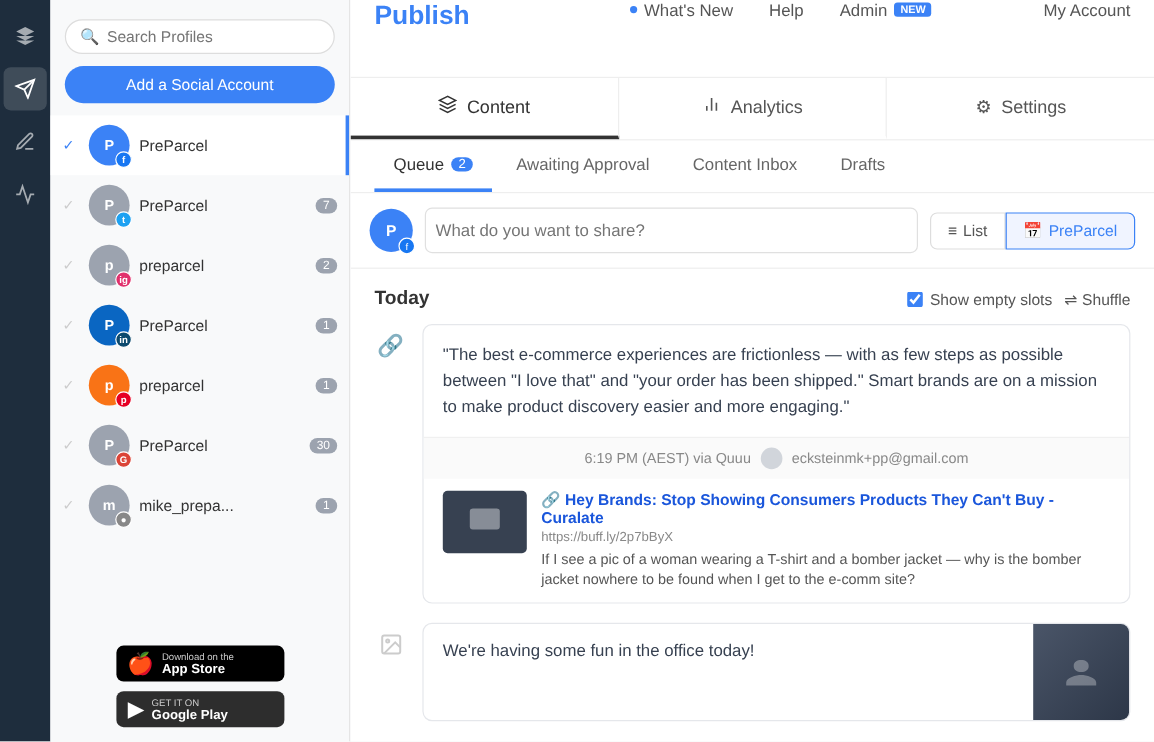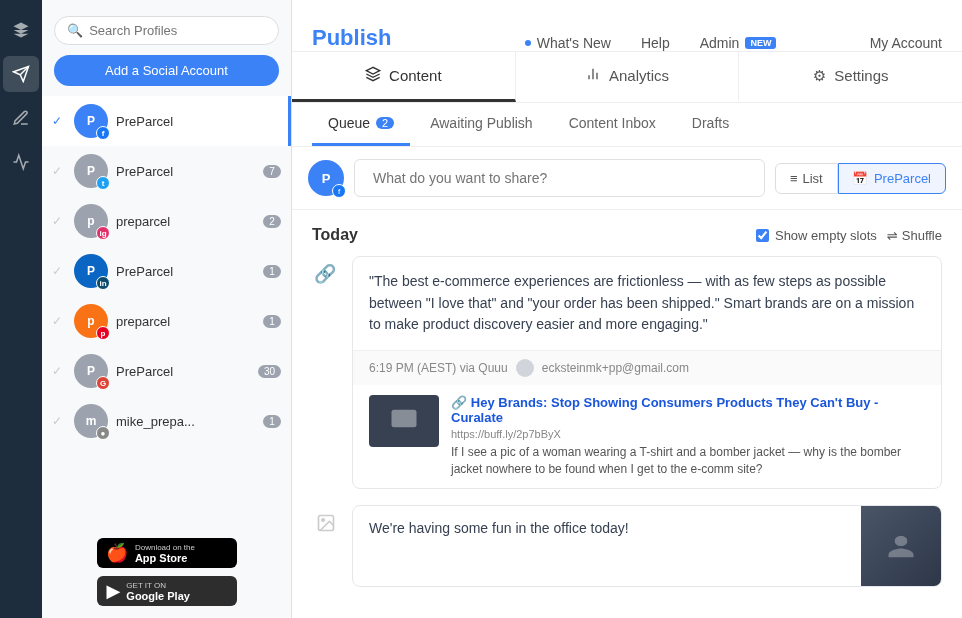--- a/index.html
+++ b/index.html
@@ -166,23 +166,23 @@
       flex: 1;
       display: flex;
       flex-direction: column;
       background: white;
       overflow: hidden;
     }
 
     
     .top-header {
       display: flex;
-      align-items: flex-end;
+      align-items: flex-start;
       padding: 0 20px;
-      height: 52px;
+      height: 65px;
       border-bottom: 1px solid #eee;
       background: white;
     }
     .app-title {
       font-size: 22px;
       font-weight: 700;
       color: #3b82f6;
       margin-right: 40px;
     }
     .header-nav {
@@ -283,21 +283,21 @@
     }
     .compose-avatar {
       width: 36px; height: 36px; border-radius: 50%; background: #3b82f6;
       display: flex; align-items: center; justify-content: center;
       font-size: 13px; font-weight: bold; color: white;
     }
     .compose-input {
       flex: 1;
       border: 1px solid #e0e0e0;
       border-radius: 6px;
-      padding: 10px 18px;
+      padding: 10px 8px;
       font-size: 14px;
       color: #aaa;
       outline: none;
       cursor: text;
     }
     .view-btns {
       display: flex; gap: 0;
     }
     .view-btn {
       padding: 7px 14px;
@@ -370,20 +370,21 @@
       border-bottom: 1px solid #f0f0f0;
     }
     .post-meta {
       padding: 8px 16px;
       font-size: 12px;
       color: #888;
       display: flex;
       align-items: center;
       gap: 8px;
       background: #fafafa;
+      justify-content: center;
     }
     .meta-avatar {
       width: 18px; height: 18px; border-radius: 50%; background: #d1d5db;
     }
     .post-link-preview {
       display: flex;
       gap: 12px;
       padding: 10px 16px;
       align-items: flex-start;
     }
@@ -606,21 +607,21 @@
         <span>Settings</span>
       </div>
     </div>
 
     <div class="sub-tabs">
       <div class="sub-tab active">
         <span>Queue</span>
         <span class="sub-tab-count">2</span>
       </div>
       <div class="sub-tab">
-        <span>Awaiting Publish</span>
+        <span>Awaiting Approval</span>
       </div>
       <div class="sub-tab">
 
         <span>Content Inbox</span>
       </div>
       <div class="sub-tab">
         <span>Drafts</span>
       </div>
     </div>
 

